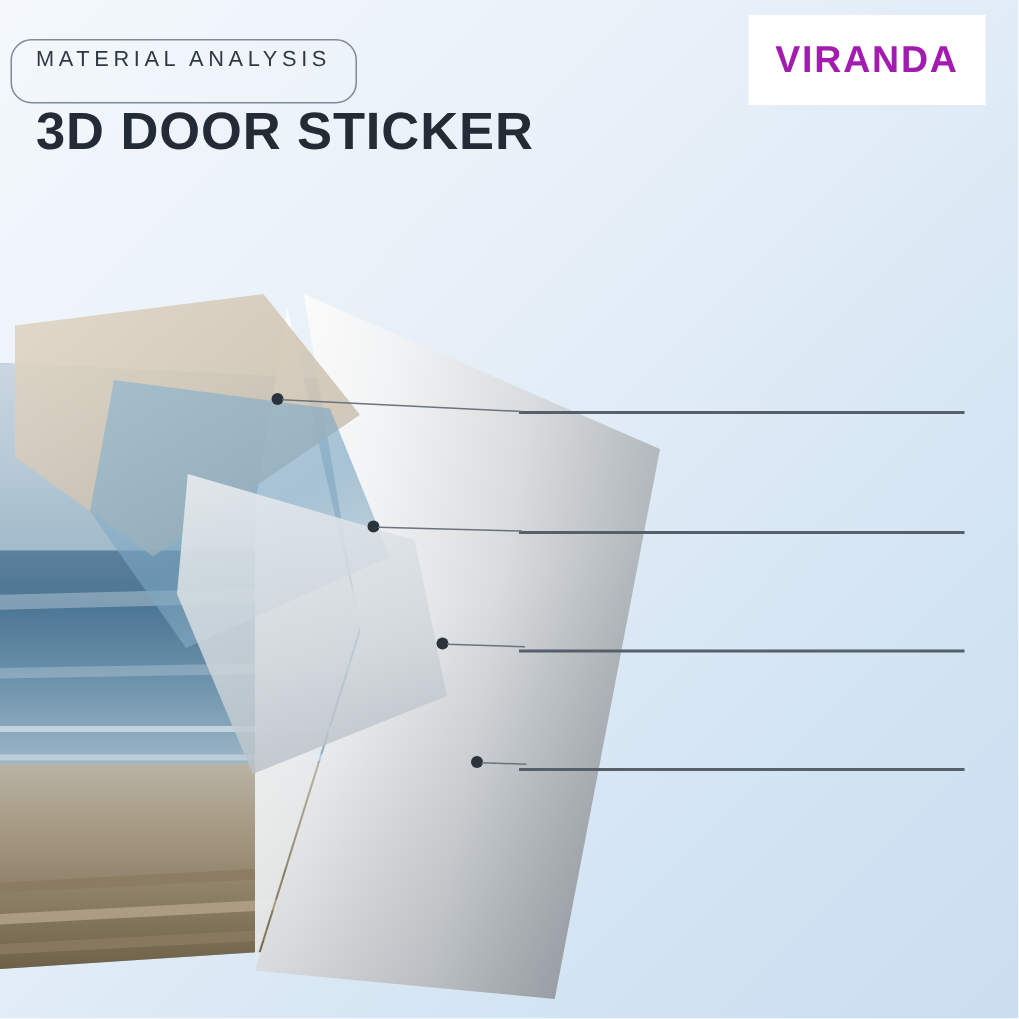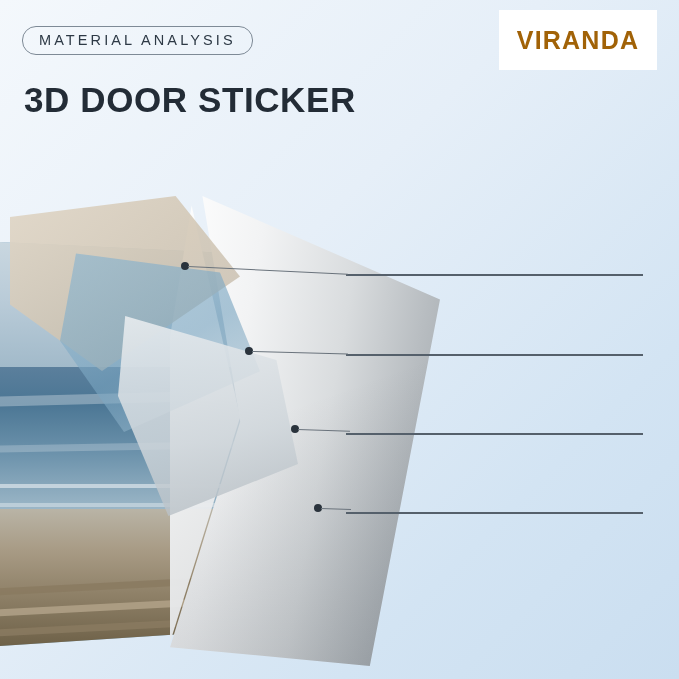--- a/index.html
+++ b/index.html
@@ -16,60 +16,60 @@
     position: relative;
     width: 679px;
     height: 679px;
     background: linear-gradient(135deg, #f4f8fc 0%, #e6eff8 40%, #d3e4f3 75%, #cadef0 100%);
     overflow: hidden;
   }
 
   
   .eyebrow {
     position: absolute;
-    left: 22px;
+    left: 7px;
     top: 26px;
     border: 1.5px solid #7e8a96;
     border-radius: 14px;
-    padding: 5px 16px 6px 16px;
+    padding: 5px 16px 20px 16px;
     font-size: 14.5px;
     letter-spacing: 3.1px;
     color: #2d3945;
     font-weight: 400;
     white-space: nowrap;
   }
   .title {
     position: absolute;
     left: 24px;
     top: 66px;
     font-size: 35px;
     font-weight: bold;
     letter-spacing: 0.6px;
     line-height: 1.28;
     color: #232c36;
     white-space: nowrap;
   }
-  .title .line2 { display: block; margin-top: 12px; }
+  .title .line2 { display: block; }
 
   .brand-box {
     position: absolute;
     right: 22px;
     top: 10px;
     width: 158px;
     height: 60px;
     background: #ffffff;
     display: flex;
     align-items: center;
     justify-content: center;
   }
   .brand-text {
     font-size: 25px;
     font-weight: bold;
     letter-spacing: 1.2px;
-    color: #a16207;
+    color: #a21caf;
   }
 
   
   .art {
     position: absolute;
     left: 0;
     top: 196px;
     width: 440px;
     height: 483px;
   }

